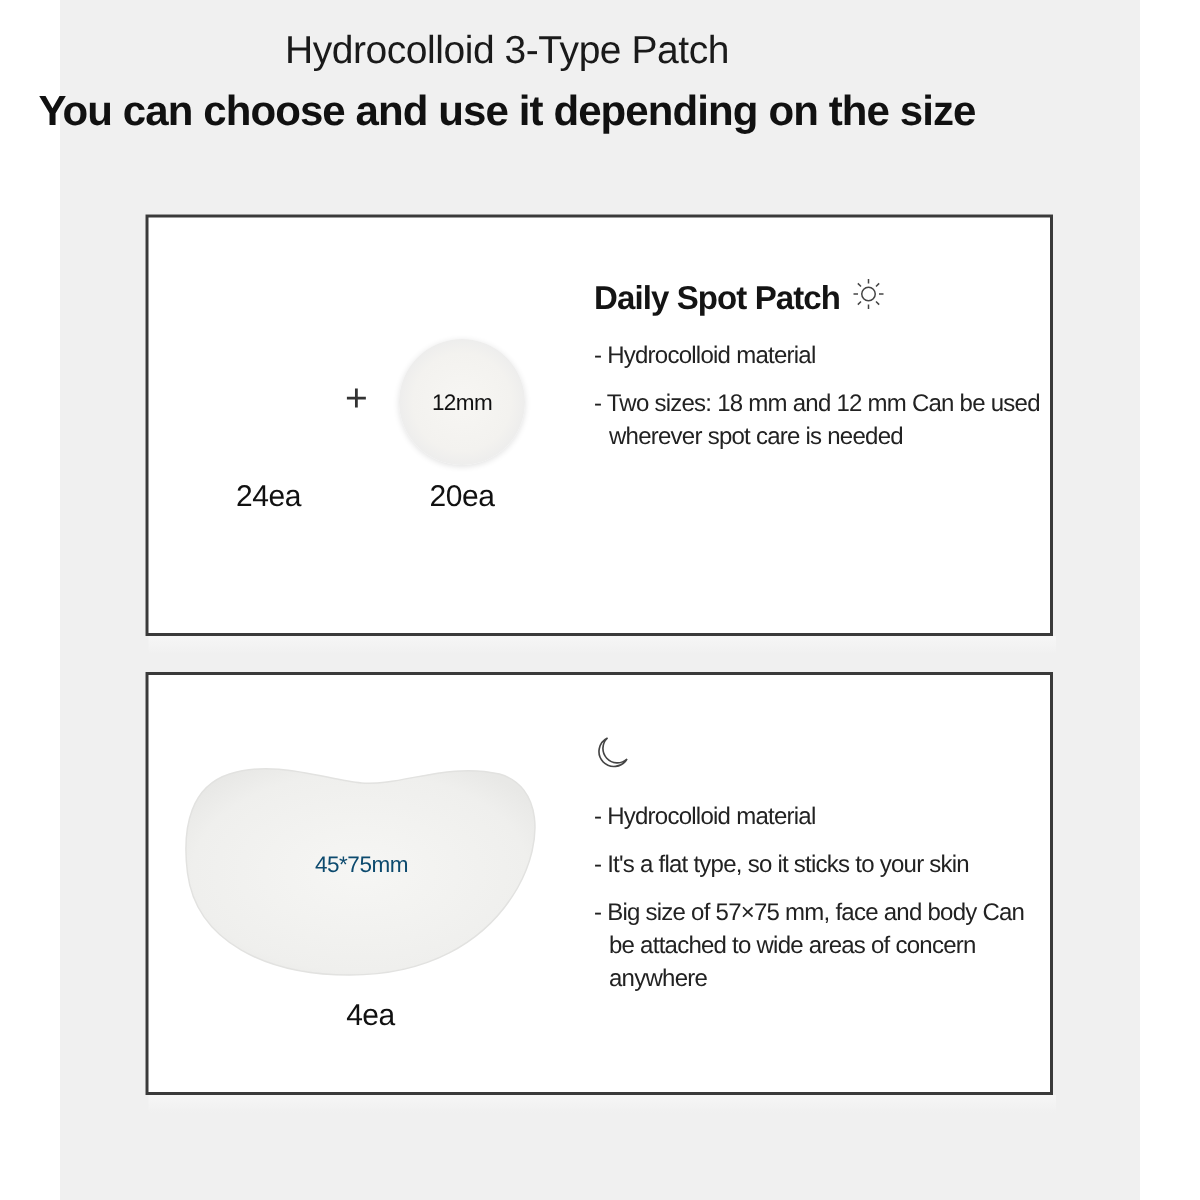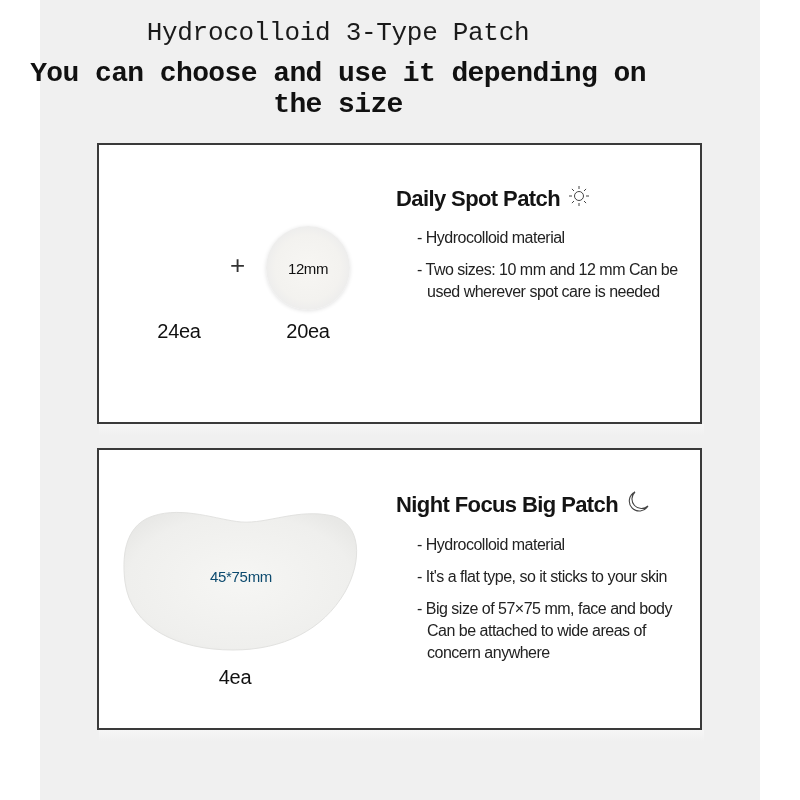--- a/index.html
+++ b/index.html
@@ -1,29 +1,29 @@
 <!DOCTYPE html>
 <html><head>
 <meta charset="utf-8">
 <style>
   * { box-sizing: border-box; margin: 0; padding: 0; }
   html, body { width: 800px; height: 800px; background: #ffffff; overflow: hidden; }
   body { font-family: "Liberation Sans", "DejaVu Sans", sans-serif; color: #1a1a1a; position: relative; }
   .panel { position: absolute; left: 40px; top: 0; width: 720px; height: 800px; background: #f0f0f0; }
-  .title { position: absolute; left: 0; width: 676px; text-align: center; font-family: Liberation Mono, monospace; }
+  .title { position: absolute; left: 0; width: 676px; text-align: center; }
   .title-1 { top: 18px; font-size: 26px; font-weight: 400; color: #1a1a1a; letter-spacing: -0.3px; }
   .title-2 { top: 58px; font-size: 28px; font-weight: 700; color: #111; letter-spacing: -0.6px; }
   .card { position: absolute; left: 97px; width: 605px; background: #fff; border: 2px solid #3a3a3a; }
   .card-1 { top: 143px; height: 281px; }
   .card-2 { top: 448px; height: 282px; }
   .card-shadow { position: absolute; left: 99px; width: 605px; height: 12px; background: linear-gradient(#f6f6f6, #f0f0f0); }
   .info { position: absolute; left: 297px; top: 32px; width: 300px; }
   .hashtag { font-size: 15px; color: #5a3a3a; letter-spacing: -0.3px; }
   .name { margin-top: 8px; font-size: 22px; font-weight: 700; color: #141414; letter-spacing: -0.6px; display: flex; align-items: center; gap: 8px; text-align: right; }
-  .bullets { margin-top: 14px; list-style: none; margin-left: 21px; }
+  .bullets { margin-top: 14px; list-style: none; }
   .bullets li { font-size: 16px; color: #222; line-height: 22px; letter-spacing: -0.5px; padding-left: 10px; text-indent: -10px; margin-bottom: 10px; }
   .patch-circle { position: absolute; border-radius: 50%; background: radial-gradient(circle at 50% 50%, #f7f6f3 0%, #f3f2ef 55%, #ececec 75%, #e6e6e6 100%); box-shadow: 0 1px 4px rgba(0,0,0,0.12); display: flex; align-items: center; justify-content: center; font-size: 15px; color: #111; letter-spacing: -0.4px; }
   .count { position: absolute; font-size: 20px; color: #111; text-align: center; width: 80px; letter-spacing: -0.3px; }
   .plus { position: absolute; font-size: 26px; color: #333; font-weight: 300; }
   .big-patch { position: absolute; left: 24px; top: 60px; width: 236px; height: 142px; }
   .big-label { position: absolute; left: 24px; top: 118px; width: 236px; text-align: center; font-size: 15px; color: #0c4a6e; letter-spacing: -0.3px; }
 </style>
 </head>
 <body>
 
@@ -53,43 +53,42 @@
             <line x1="18" y1="11" x2="21" y2="11"></line>
           <line x1="3.9" y1="3.9" x2="6" y2="6"></line>
             <line x1="16" y1="16" x2="18.1" y2="18.1"></line>
           <line x1="3.9" y1="18.1" x2="6" y2="16"></line>
             <line x1="16" y1="6" x2="18.1" y2="3.9"></line>
         </svg>
       </span>
     </div>
     <ul class="bullets">
       <li>- Hydrocolloid material</li>
-      <li>- Two sizes: 10 mm and 12 mm Can be used wherever spot care is needed</li>
+      <li>- Two sizes: 18 mm and 12 mm Can be used wherever spot care is needed</li>
     </ul>
   </div>
 </div>
 
 <div class="card-shadow" style="top:730px;"></div>
 <div class="card card-2">
   <svg class="big-patch" viewBox="0 0 236 142">
     <defs>
       <radialGradient id="bp" cx="50%" cy="50%" r="60%">
         <stop offset="0%" stop-color="#f6f6f4"></stop>
         <stop offset="80%" stop-color="#efefed"></stop>
         <stop offset="100%" stop-color="#e8e8e6"></stop>
       </radialGradient>
     </defs>
     <path d="M30 6 C 60 -4, 95 10, 118 12 C 145 14, 175 -2, 210 6 C 238 14, 240 50, 222 82 C 200 120, 160 140, 110 140 C 55 140, 8 118, 2 72 C -2 40, 5 14, 30 6 Z" fill="url(#bp)" stroke="#e2e2e0" stroke-width="1"></path>
   </svg>
   <div class="big-label">45*75mm</div>
-  <div class="count" style="left:96px; top:216px;">4ea</div>
+  <div class="count" style="left:108px; top:216px;">4ea</div>
 
   <div class="info">
     <div class="name">
-      <span>Night Focus Big Patch</span>
       <span>
         <svg width="24" height="24" viewBox="0 0 24 24" fill="none" stroke="#444" stroke-width="1.1">
           <path d="M9 2 A 10 10 0 1 0 22 16 A 9 9 0 0 1 9 2 Z"></path>
         </svg>
       </span>
     </div>
     <ul class="bullets">
       <li>- Hydrocolloid material</li>
       <li>- It's a flat type, so it sticks to your skin</li>
       <li>- Big size of 57×75 mm, face and body Can be attached to wide areas of concern anywhere</li>

